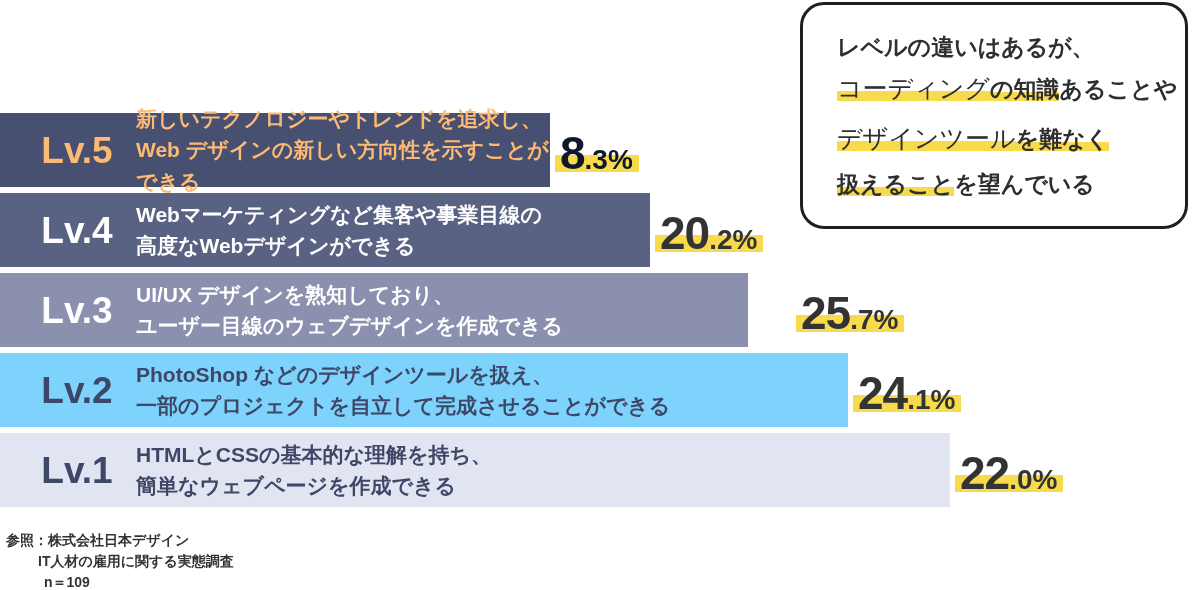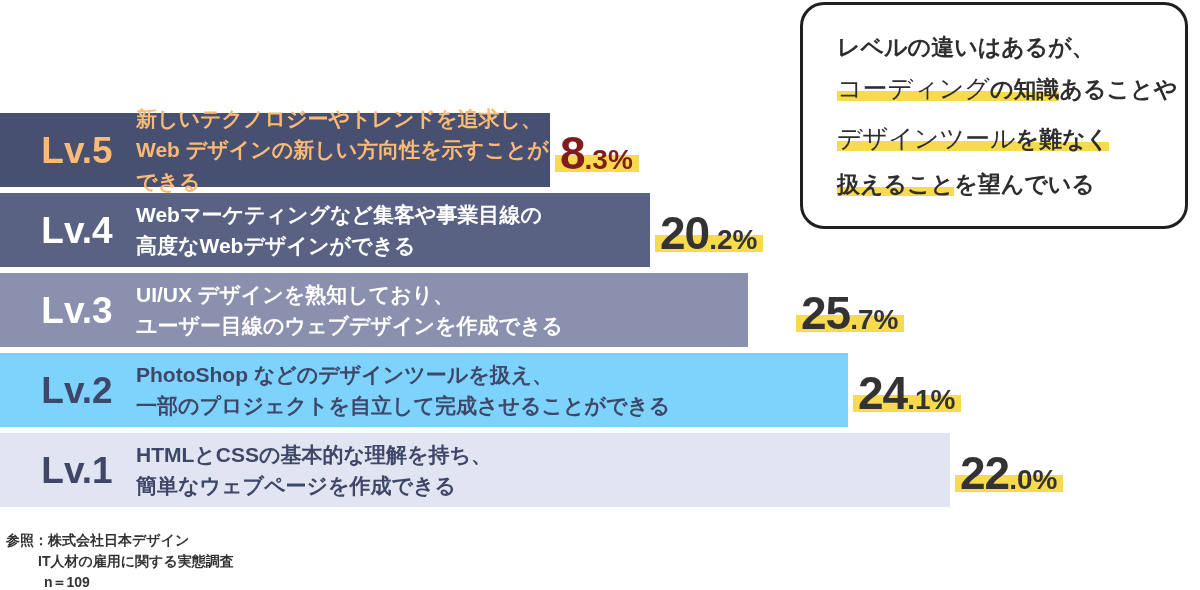--- a/index.html
+++ b/index.html
@@ -93,21 +93,21 @@
     </div>
   </div>
   <div class="bar-row" style="top: 433px; width: 950px; height: 74px; background: rgb(225, 228, 241); color: rgb(62, 71, 103);">
     <div class="lv-label">Lv.1</div>
     <div class="desc">
       <span>HTMLとCSSの基本的な理解を持ち、</span>
       <span>簡単なウェブページを作成できる</span>
     </div>
   </div>
 
-  <div class="pct" style="left: 560px; top: 129px; color: #7f1d1d;">
+  <div class="pct" style="left: 560px; top: 129px; color: #0f172a;">
     <span class="pct-band"></span><span class="pct-big">8</span><span class="pct-small">.3%</span>
   </div>
   <div class="pct" style="left: 660px; top: 209px; color: rgb(51, 51, 51);">
     <span class="pct-band"></span><span class="pct-big">20</span><span class="pct-small">.2%</span>
   </div>
   <div class="pct" style="left: 801px; top: 289px; color: rgb(51, 51, 51);">
     <span class="pct-band"></span><span class="pct-big">25</span><span class="pct-small">.7%</span>
   </div>
   <div class="pct" style="left: 858px; top: 369px; color: rgb(51, 51, 51);">
     <span class="pct-band"></span><span class="pct-big">24</span><span class="pct-small">.1%</span>

